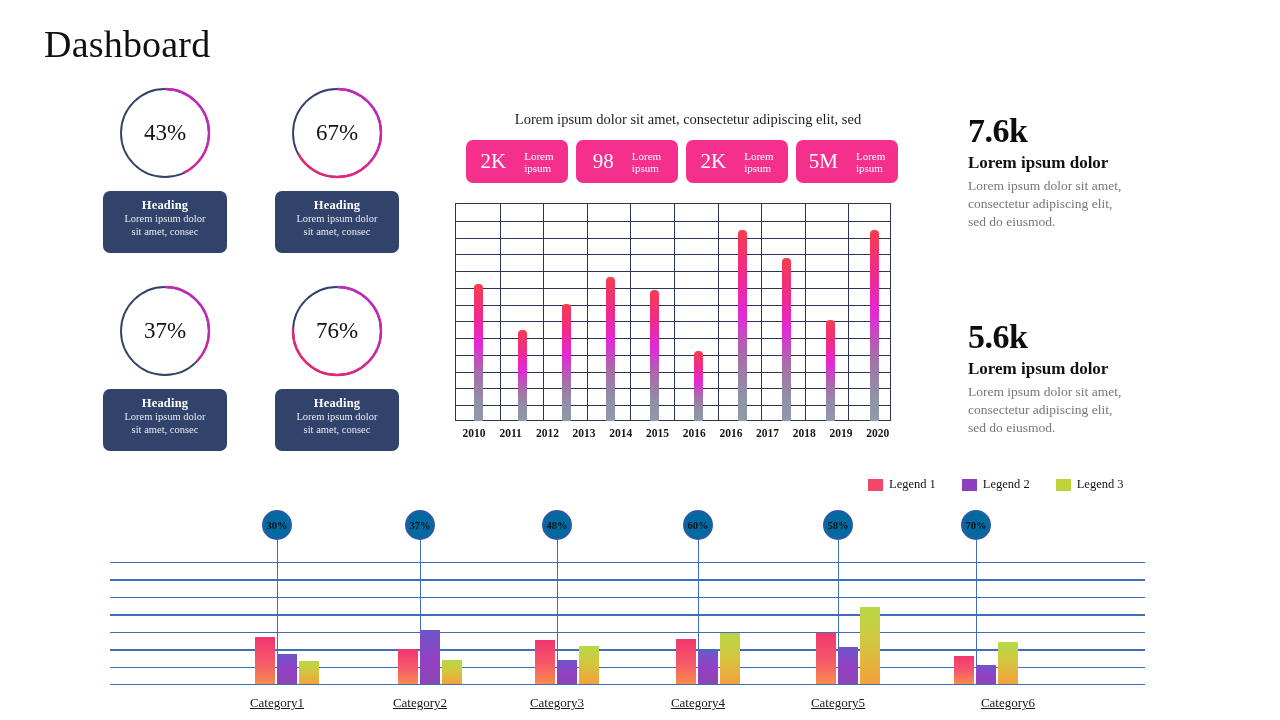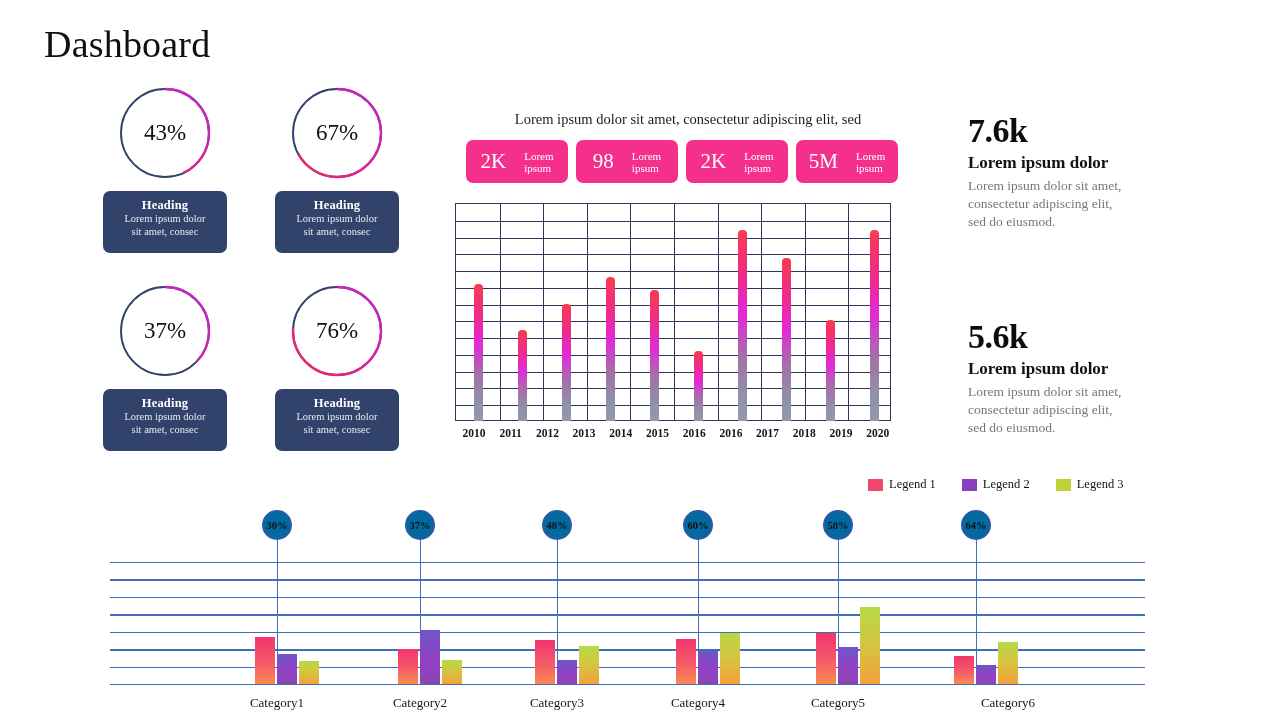--- a/index.html
+++ b/index.html
@@ -73,21 +73,21 @@
   .bvline{position:absolute;width:1.4px;background:#3f6fba;}
   .badge{
     position:absolute;width:30px;height:30px;border-radius:50%;
     border:2.4px solid #2a5aa6;background:#0369a1;
     display:flex;align-items:center;justify-content:center;
     font-size:10.5px;font-weight:bold;color:#101010;box-sizing:border-box;
     font-family:"Liberation Serif", serif;
   }
   .gbar{position:absolute;bottom:0;}
   .catlbl{position:absolute;font-size:13px;color:#181818;transform:translateX(-50%);
-    font-family:"Liberation Serif", serif;}
+    font-family:"Liberation Serif", serif;text-decoration:underline;}
 </style>
 </head>
 <body>
 
 <div id="stage">
 
   <div class="page-title">Dashboard</div>
 
   <div id="gauges-layer">
       <div class="gauge" style="left: 117px; top: 85px;">
@@ -312,21 +312,21 @@
         <div class="gbar" style="width: 20px; height: 19.17px; left: 866px; top: 164.83px; background: linear-gradient(rgb(109, 86, 201) 0%, rgb(148, 64, 196) 55%, rgb(139, 69, 178) 100%);"></div>
         <div class="gbar" style="width: 20px; height: 41.83px; left: 888px; top: 142.17px; background: linear-gradient(rgb(184, 216, 69) 0%, rgb(210, 199, 64) 45%, rgb(245, 160, 60) 100%);"></div>
       </div>
   </div>
   <div id="badges">
       <div class="badge" style="left: 262px; top: 510px;">30%</div>
       <div class="badge" style="left: 405px; top: 510px;">37%</div>
       <div class="badge" style="left: 542px; top: 510px;">48%</div>
       <div class="badge" style="left: 683px; top: 510px;">60%</div>
       <div class="badge" style="left: 823px; top: 510px;">58%</div>
-      <div class="badge" style="left: 961px; top: 510px;">64%</div>
+      <div class="badge" style="left: 961px; top: 510px;">70%</div>
     </div>
   <div id="cats">
       <div class="catlbl" style="left: 277px; top: 695px;">Category1</div>
       <div class="catlbl" style="left: 420px; top: 695px;">Category2</div>
       <div class="catlbl" style="left: 557px; top: 695px;">Category3</div>
       <div class="catlbl" style="left: 698px; top: 695px;">Category4</div>
       <div class="catlbl" style="left: 838px; top: 695px;">Category5</div>
       <div class="catlbl" style="left: 976px; top: 695px; margin-left: 32px;">Category6</div>
     </div>
 

